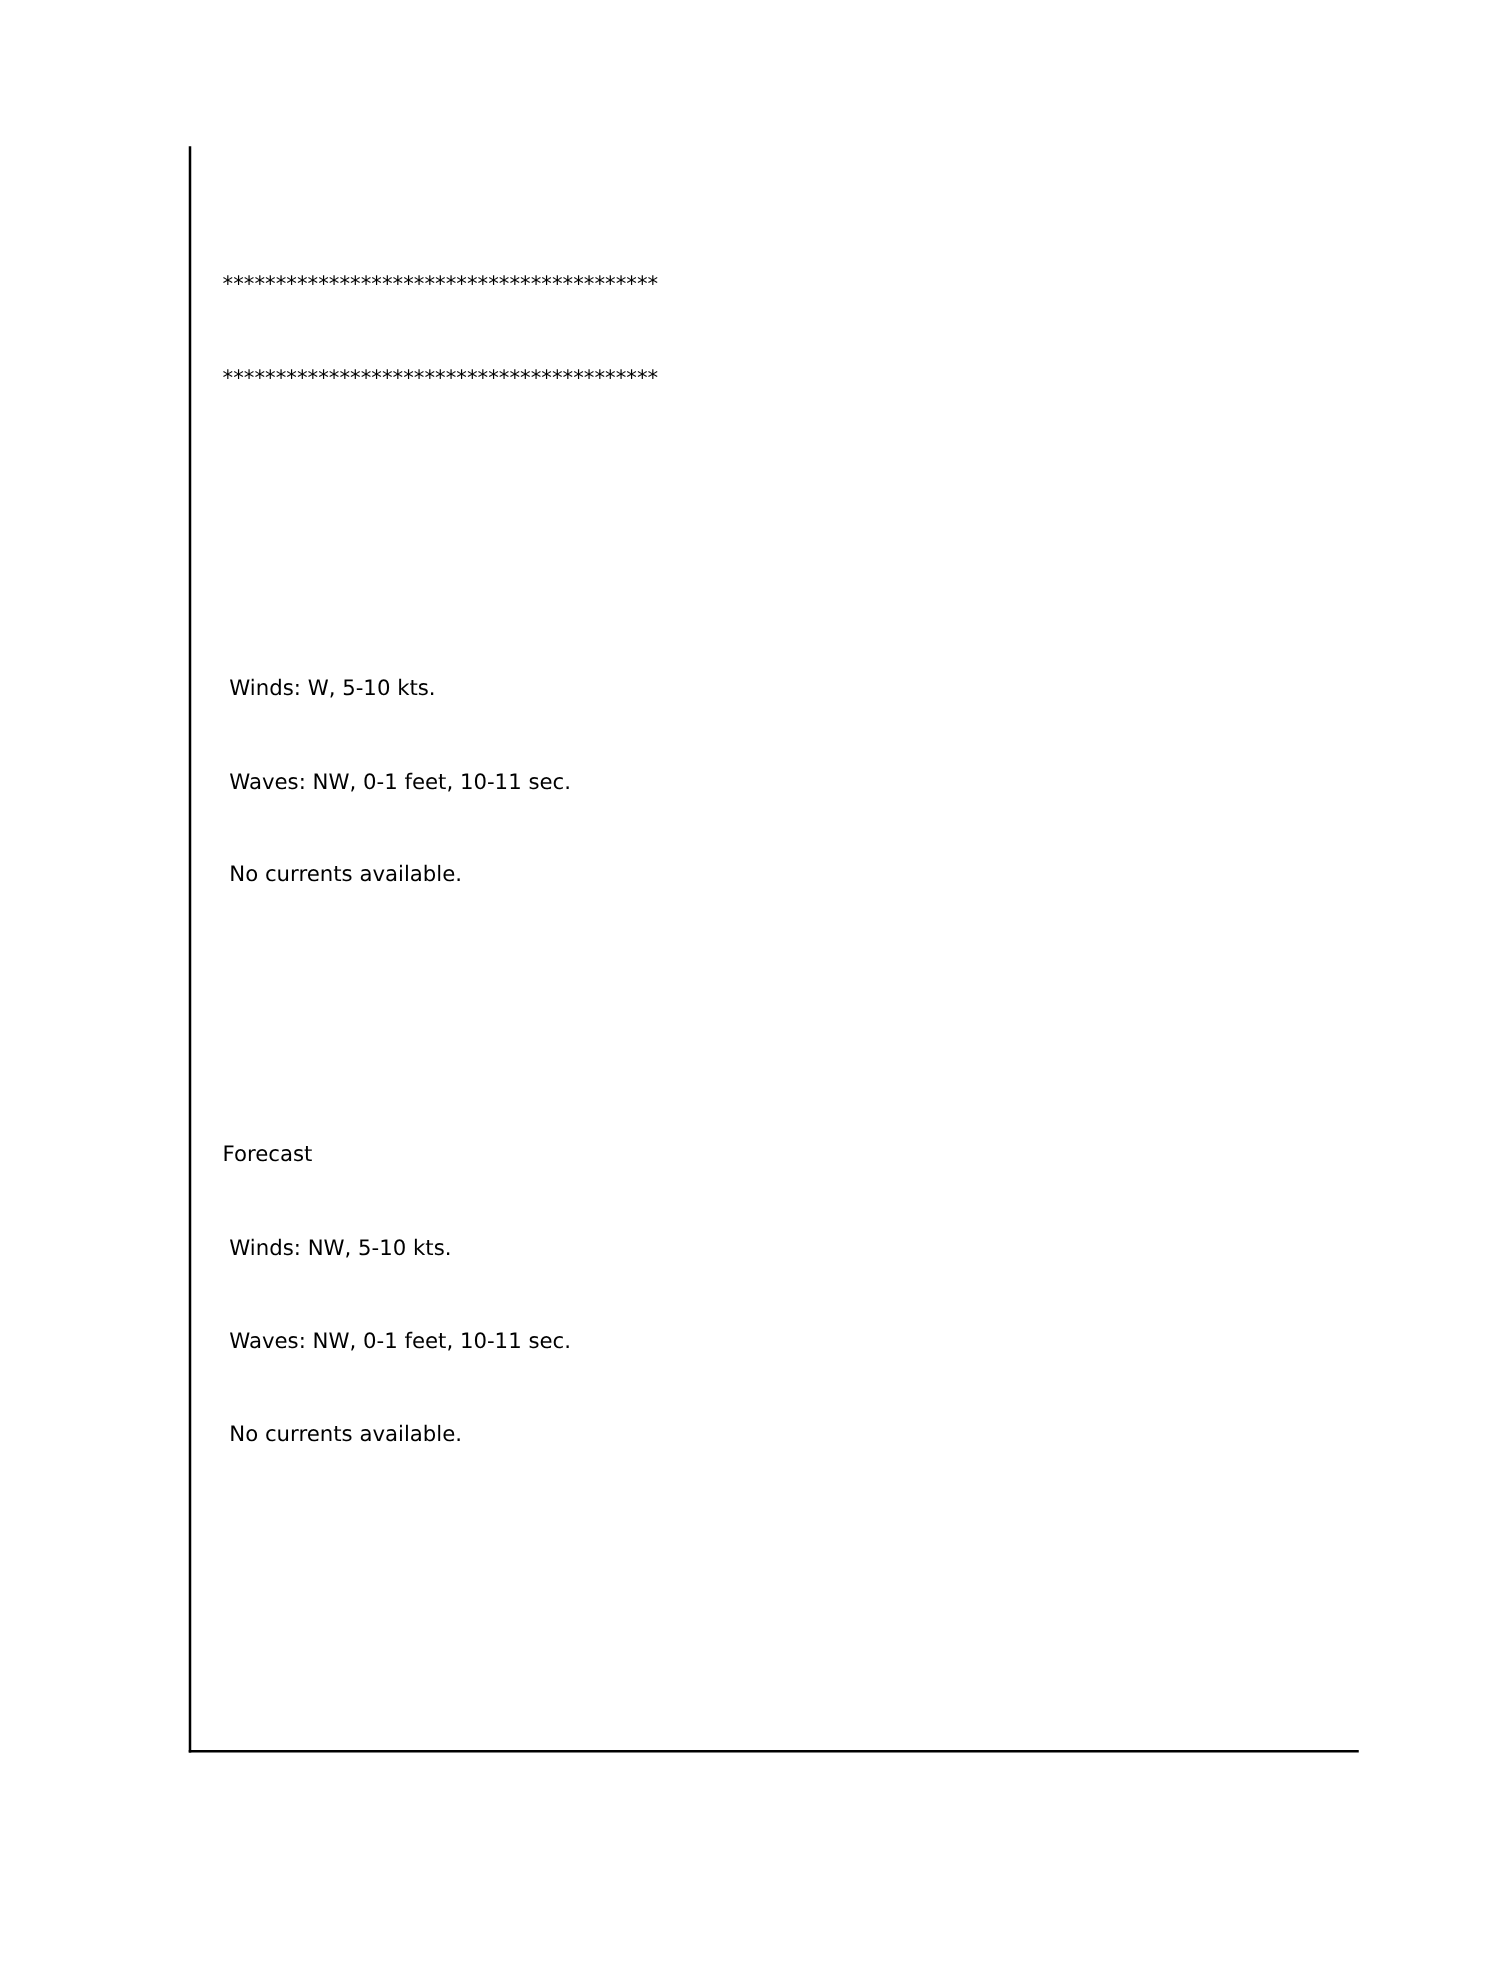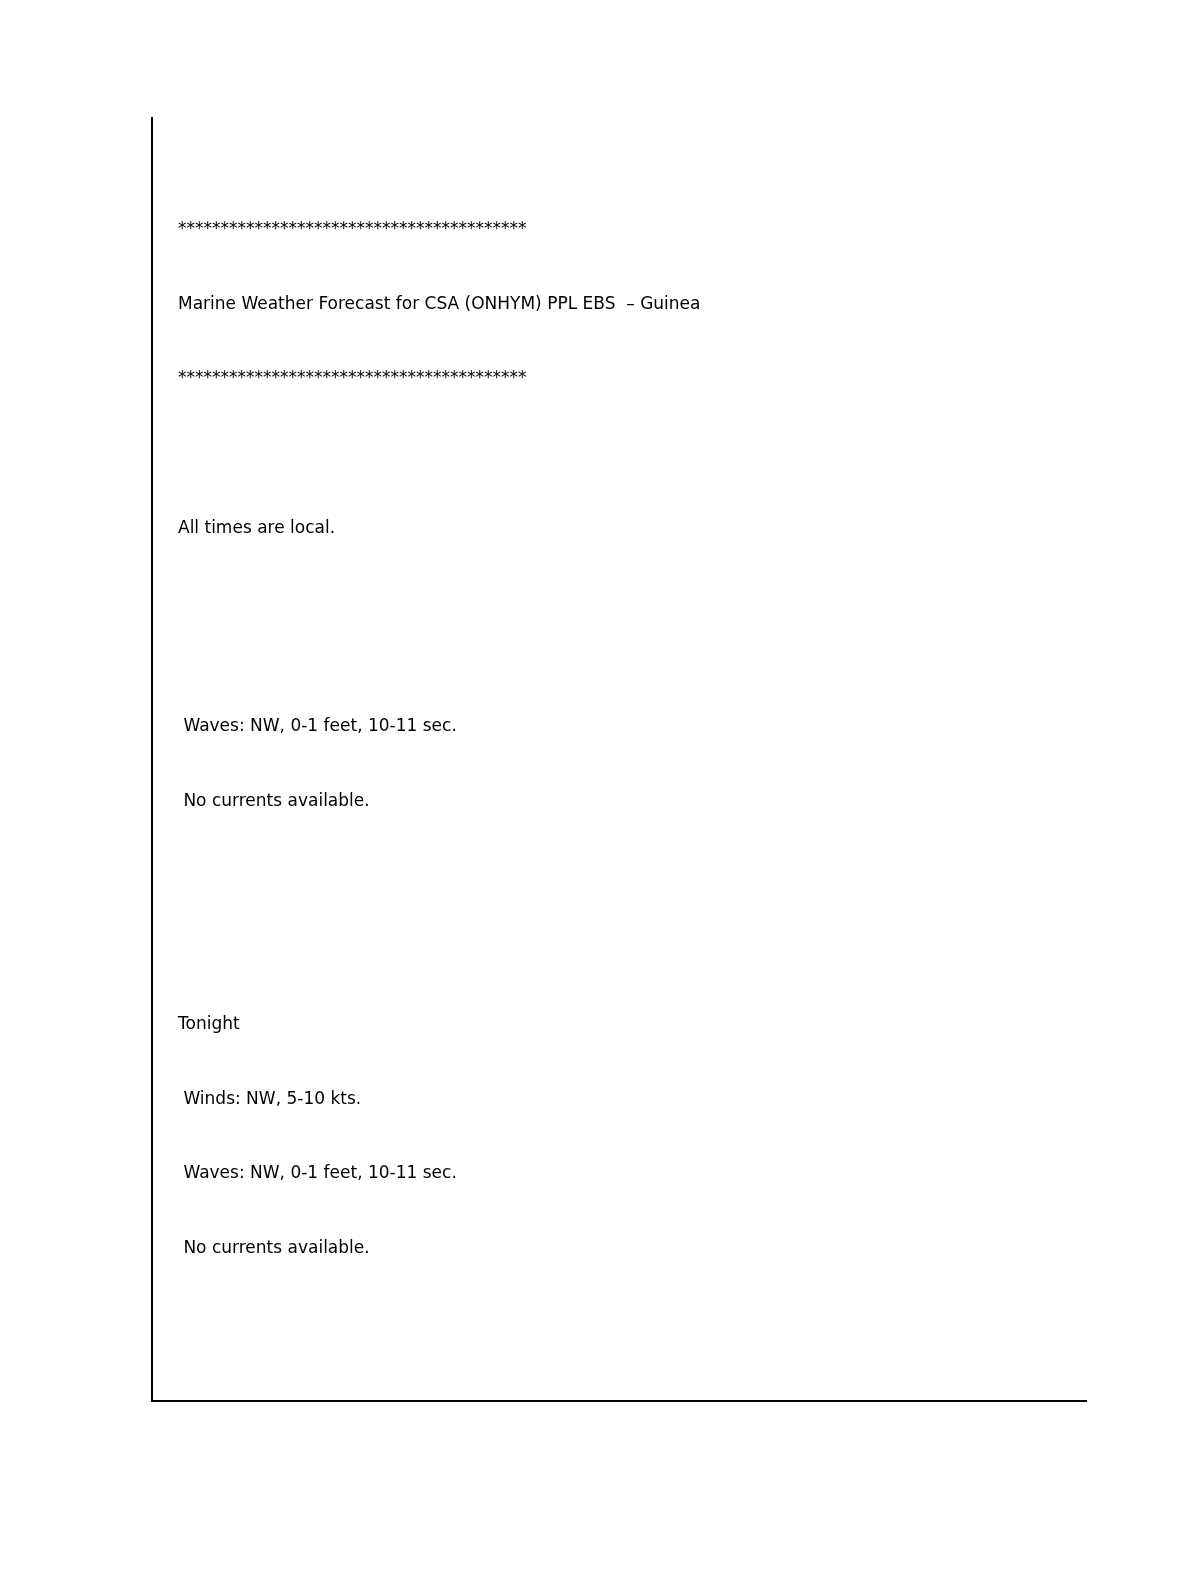--- a/index.html
+++ b/index.html
@@ -43,32 +43,31 @@
 </style>
 </head>
 <body>
 
 <div class="frame-left"></div>
 <div class="frame-bottom"></div>
 
 <div class="content">
   <div class="block">
     <div class="line">*****************************************</div>
-    <div class="line">Marine Weather Forecast for CSA (ONHYM) PPL EBS  – Guinea</div>
     <div class="line">*****************************************</div>
   </div>
-  <div class="block line">All times are local.</div>
   <div id="periods">
   <div class="block period">
+    <div class="line period-winds"> Winds: W, 5-10 kts.</div>
     <div class="line period-waves"> Waves: NW, 0-1 feet, 10-11 sec.</div>
     <div class="line period-currents"> No currents available.</div>
   </div>
 
   <div class="block period">
-    <div class="line period-name">Tonight</div>
+    <div class="line period-name">Forecast</div>
     <div class="line period-winds"> Winds: NW, 5-10 kts.</div>
     <div class="line period-waves"> Waves: NW, 0-1 feet, 10-11 sec.</div>
     <div class="line period-currents"> No currents available.</div>
   </div>
 
   
 
   
 
   

